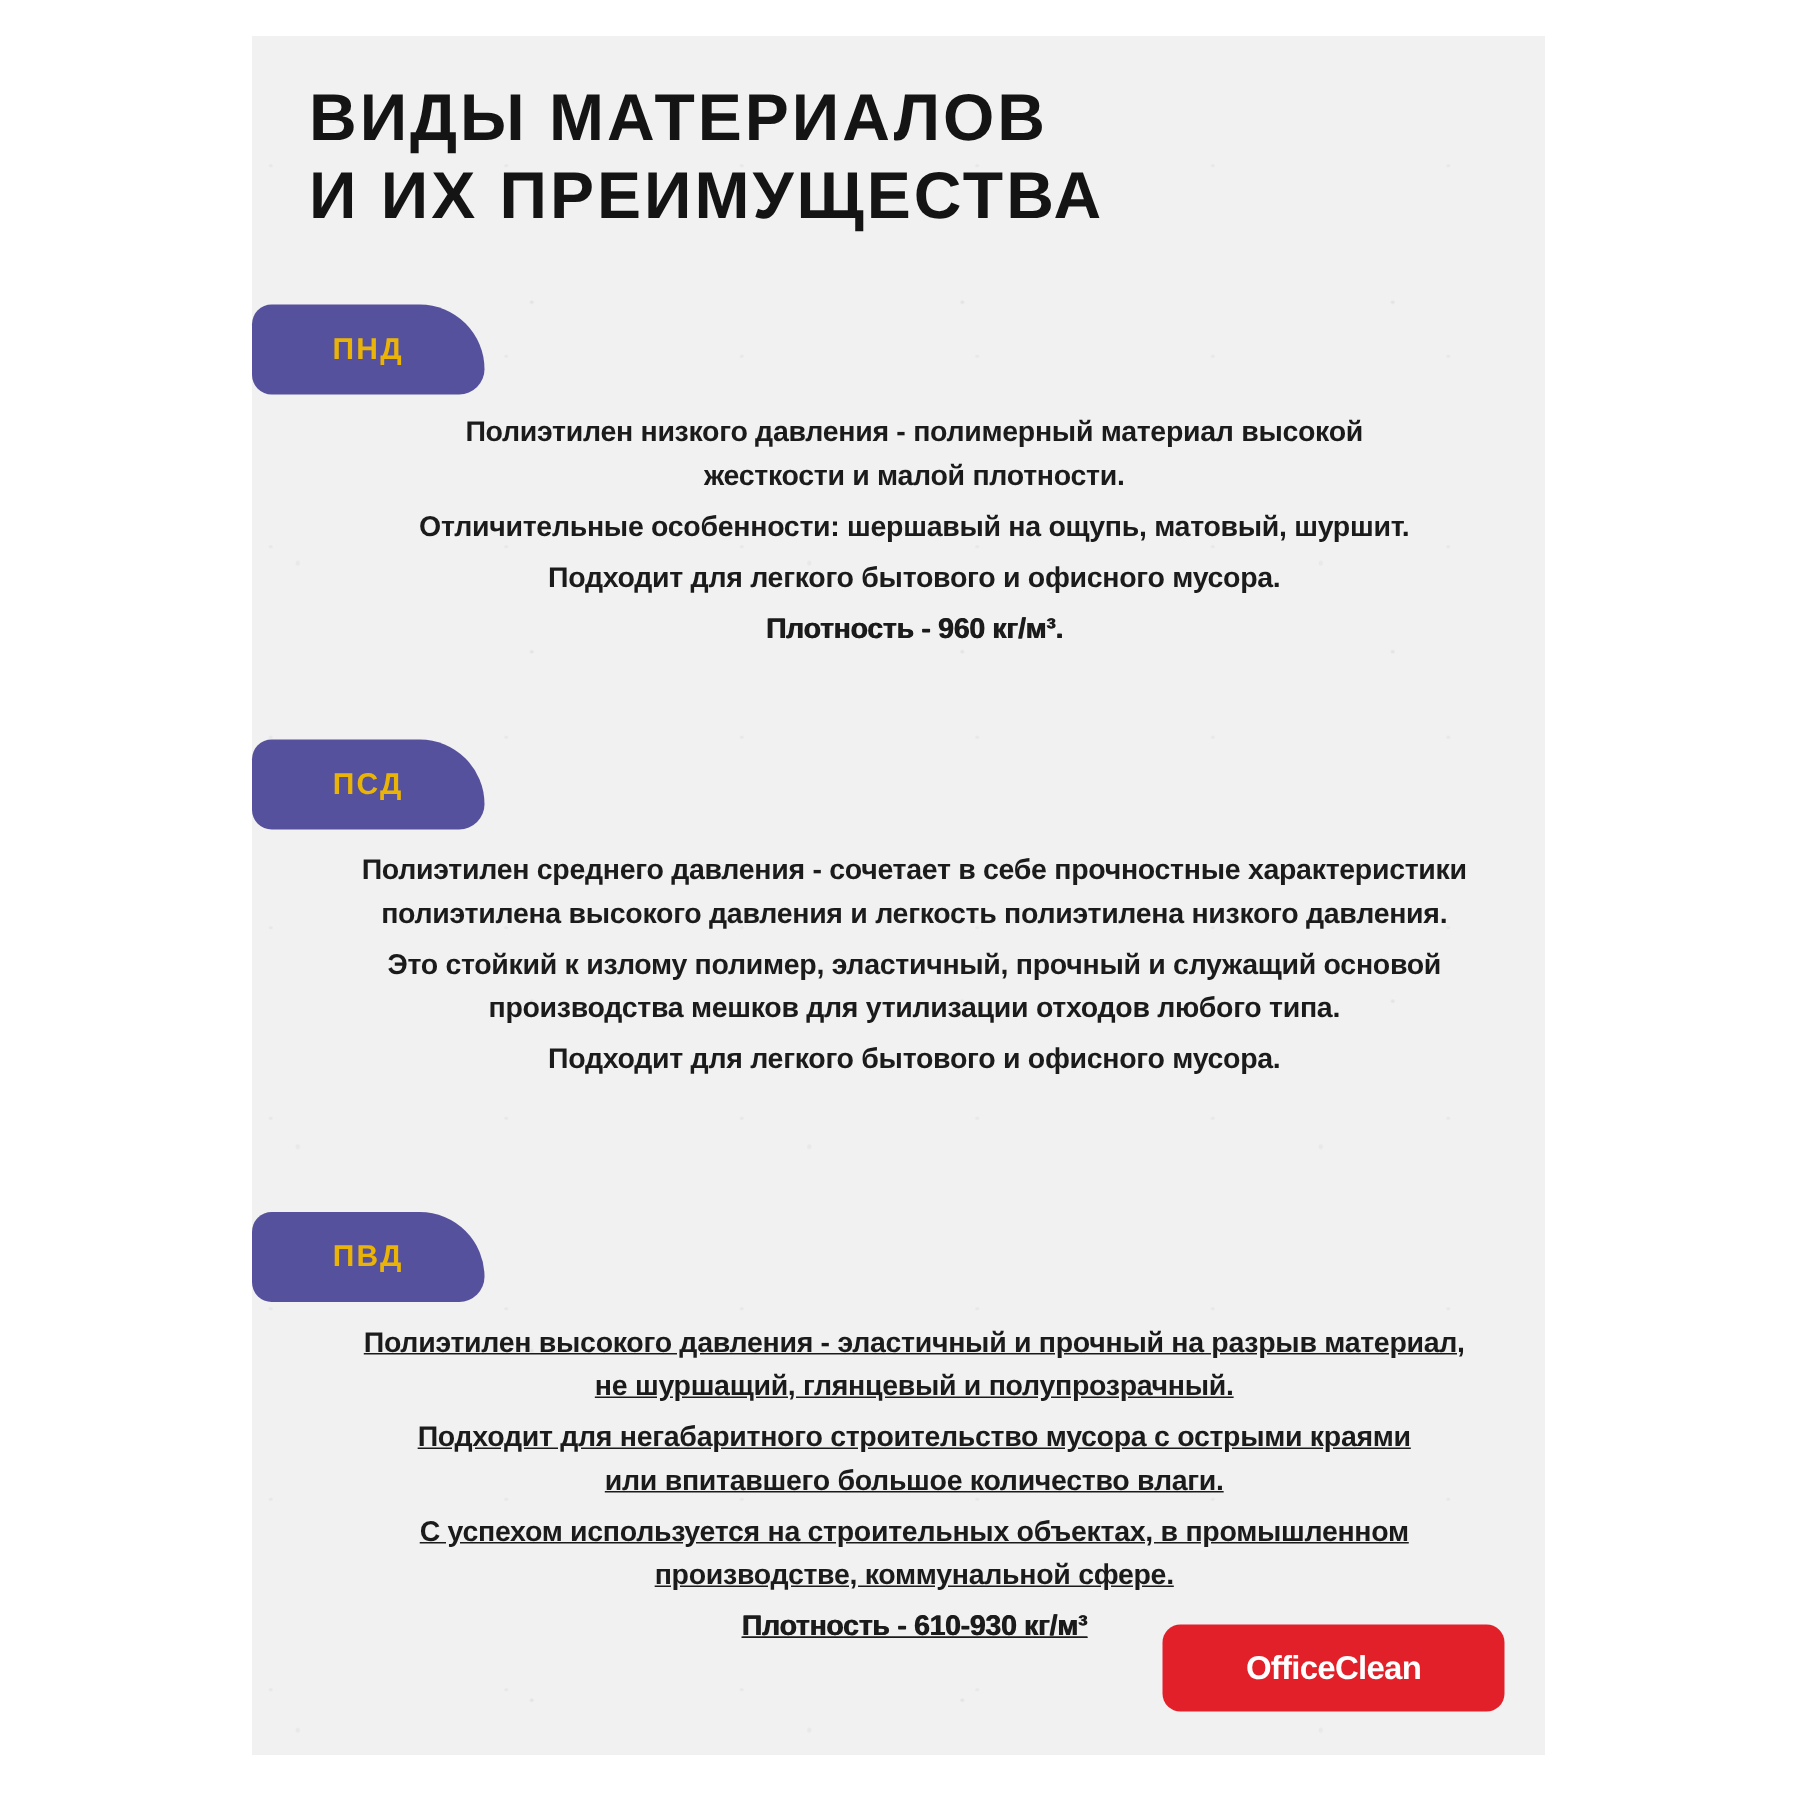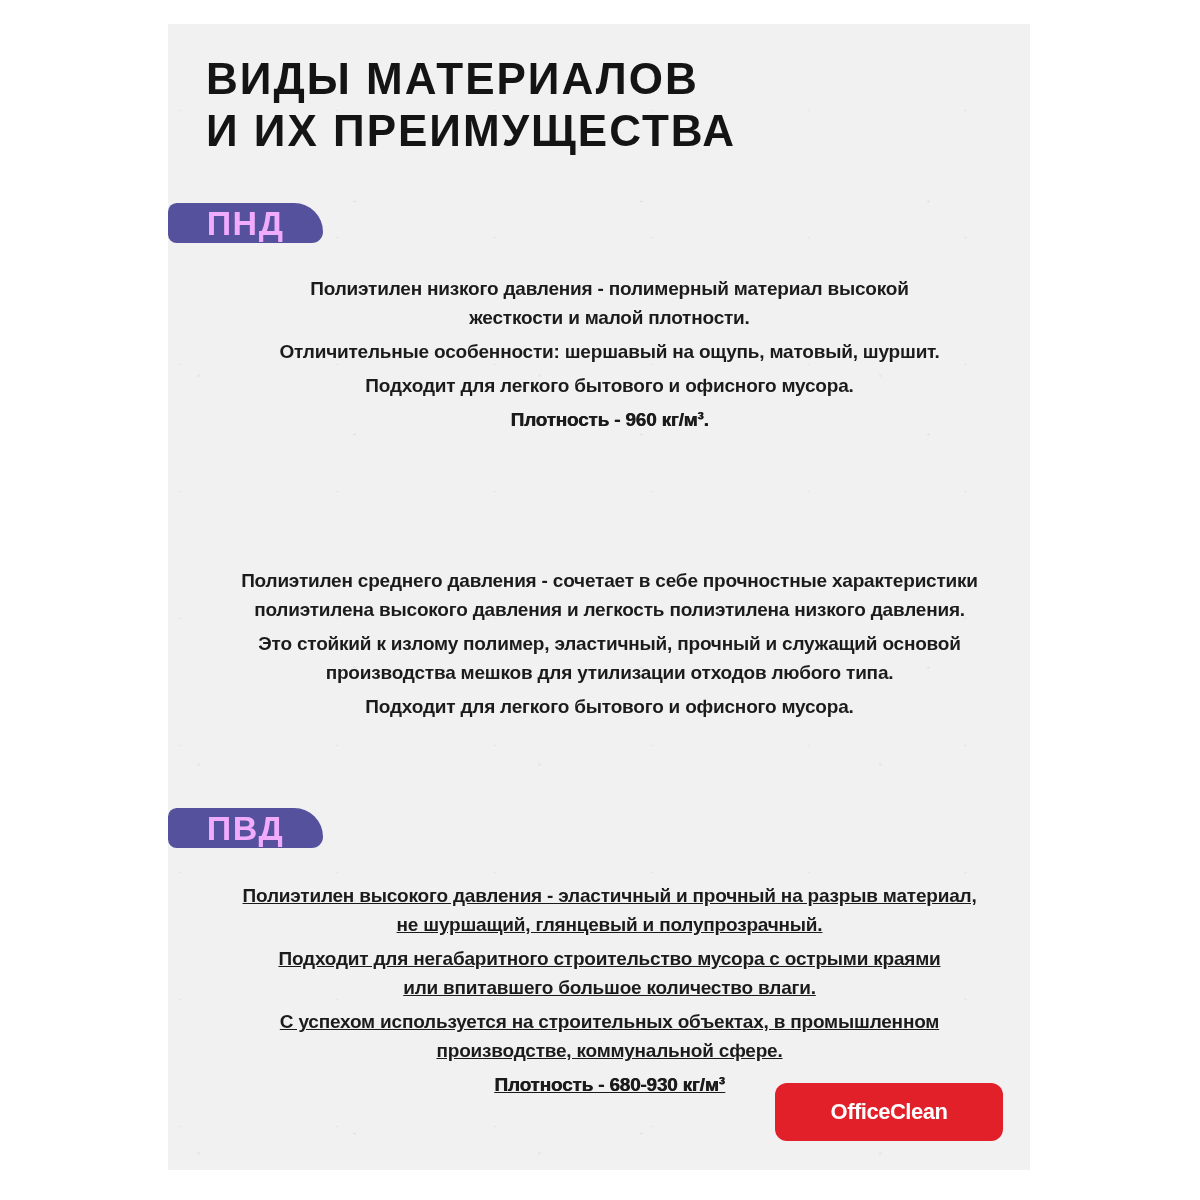--- a/index.html
+++ b/index.html
@@ -39,28 +39,28 @@
     line-height: 52px;
     font-weight: 900;
     letter-spacing: 2px;
     color: #141414;
     white-space: pre-line;
   }
   .badge {
     position: absolute;
     left: 0;
     width: 155px;
-    height: 40px;
+    height: 60px;
     background: #56519c;
     border-radius: 14px 46px 18px 14px;
     display: flex;
     align-items: center;
     justify-content: center;
-    color: #f0abfc;
-    font-size: 34px;
+    color: #eab308;
+    font-size: 20px;
     font-weight: 800;
     letter-spacing: 1.5px;
   }
   .badge-pnd { top: 179px; }
   .badge-psd { top: 469px; }
   .badge-pvd { top: 784px; }
   .sec-text {
     position: absolute;
     left: 39px;
     width: 805px;
@@ -109,37 +109,38 @@
 
     <div class="badge badge-pnd">ПНД</div>
     <div class="sec-text sec-text-pnd">
       <p class="para">Полиэтилен низкого давления - полимерный материал высокой
 жесткости и малой плотности.</p>
       <p class="para">Отличительные особенности: шершавый на ощупь, матовый, шуршит.</p>
       <p class="para">Подходит для легкого бытового и офисного мусора.</p>
       <p class="para density">Плотность - 960 кг/м³.</p>
     </div>
 
+    <div class="badge badge-psd">ПСД</div>
     <div class="sec-text sec-text-psd">
       <p class="para">Полиэтилен среднего давления - сочетает в себе прочностные характеристики
 полиэтилена высокого давления и легкость полиэтилена низкого давления.</p>
       <p class="para">Это стойкий к излому полимер, эластичный, прочный и служащий основой
 производства мешков для утилизации отходов любого типа.</p>
       <p class="para">Подходит для легкого бытового и офисного мусора.</p>
     </div>
 
     <div class="badge badge-pvd">ПВД</div>
     <div class="sec-text sec-text-pvd">
       <p class="para">Полиэтилен высокого давления - эластичный и прочный на разрыв материал,
 не шуршащий, глянцевый и полупрозрачный.</p>
       <p class="para">Подходит для негабаритного строительство мусора с острыми краями
 или впитавшего большое количество влаги.</p>
       <p class="para">С успехом используется на строительных объектах, в промышленном
 производстве, коммунальной сфере.</p>
-      <p class="para density">Плотность - 680-930 кг/м³</p>
+      <p class="para density">Плотность - 610-930 кг/м³</p>
     </div>
 
     <div class="logo">
       <span>OfficeClean</span>
     </div>
 
   </div>
 </div>
 
 </body></html>

